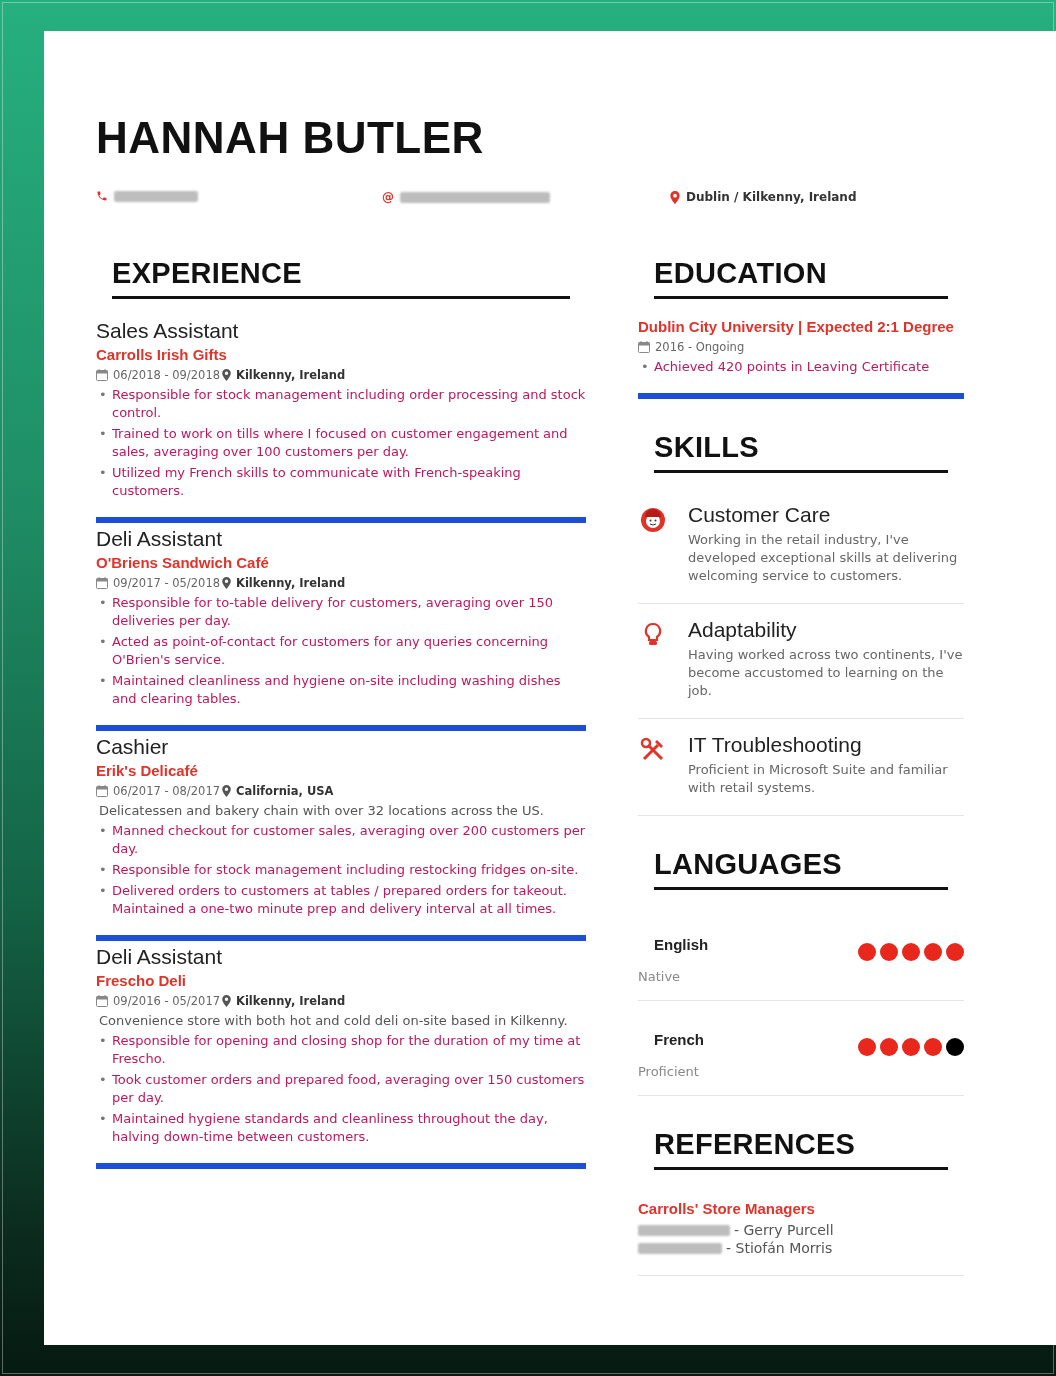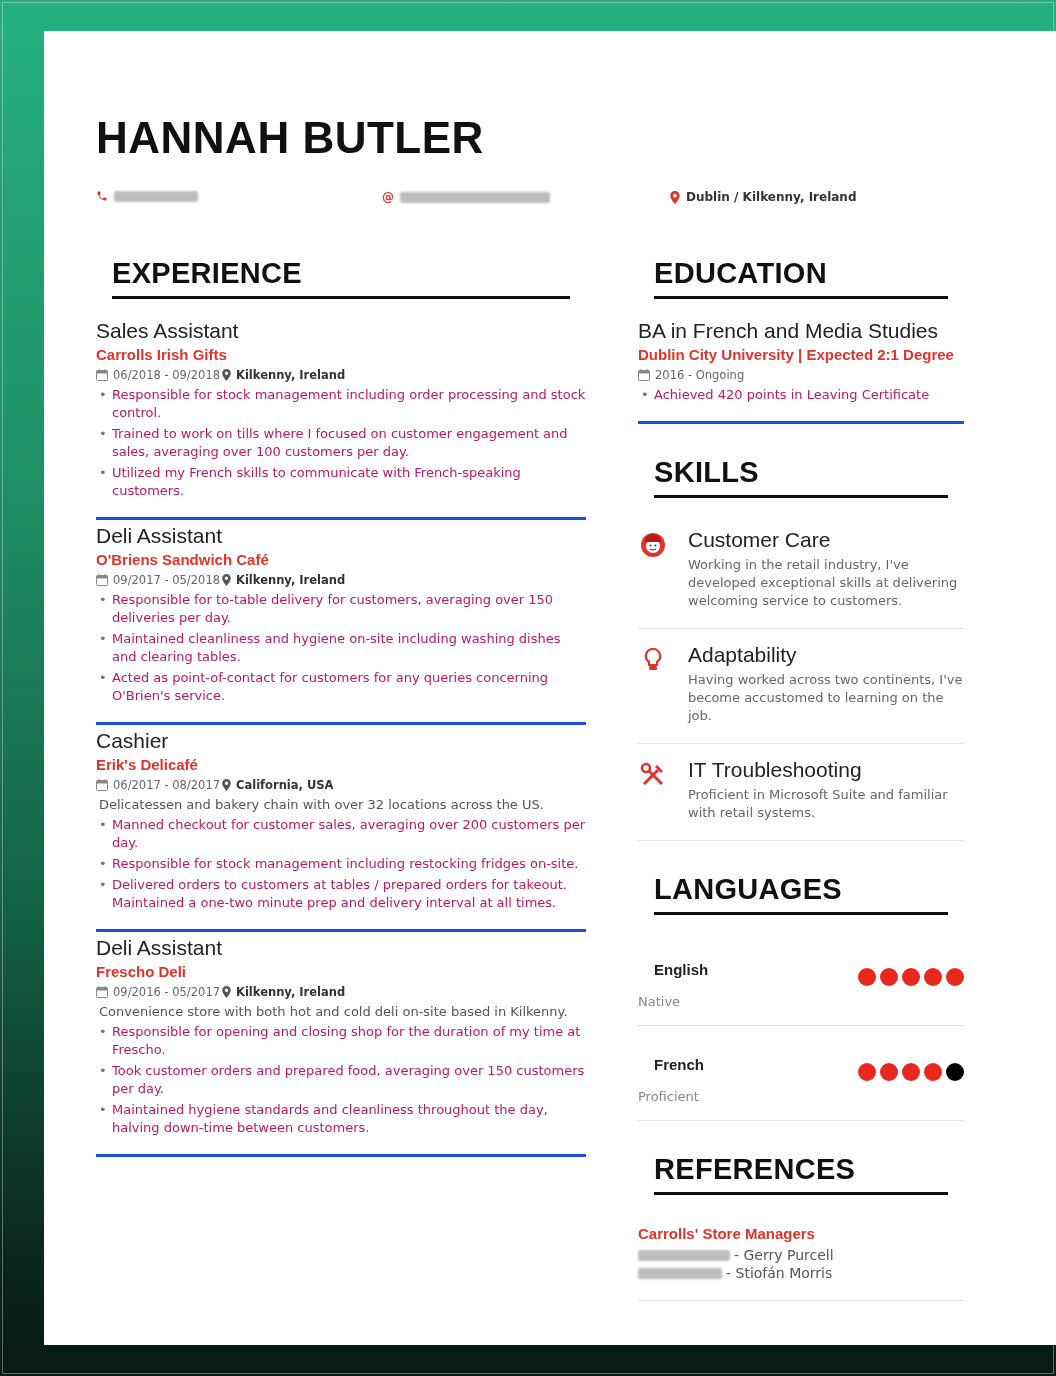--- a/index.html
+++ b/index.html
@@ -20,21 +20,21 @@
   .contact { position:absolute; top:159px; display:flex; align-items:center; gap:6px; font-size:12px; color:#333; font-weight:700; }
   .blur { display:inline-block; height:11px; background:#bdbdbd; filter:blur(1.2px); border-radius:2px; }
   .red { color:#e0342b; }
   .col { position:absolute; top:210px; }
   .col-left { left:52px; width:490px; }
   .col-right { left:594px; width:326px; }
   .sec-title {
     font-family:"Liberation Sans", sans-serif; font-weight:700; font-size:29px; color:#111;
     margin:16px; padding-bottom:6px; border-bottom:3px solid #111; letter-spacing:0.3px;
   }
-  .entry { padding:2px 0 14px; border-bottom:3px solid #1d4ed8; }
+  .entry { padding:2px 0 14px; border-bottom:6px solid #1d4ed8; }
   .entry-title { font-size:21px; color:#222; margin:0; line-height:28px; font-family:"Liberation Sans", sans-serif; }
   .entry-org { font-size:15px; font-weight:700; color:#e0342b; margin:0; line-height:20px; font-family:"Liberation Sans", sans-serif;}
   .meta { display:flex; align-items:center; gap:2px; font-size:11.5px; color:#666; margin:3px 0 4px; }
   .meta span { display:flex; align-items:center; gap:5px; }
   .meta .loc { color:#333; font-weight:700; }
   .desc { font-size:13px; color:#555; margin:2px 0 2px 3px; line-height:18px; }
   ul.bullets { margin:0; padding:0 0 0 16px; list-style:none; }
   ul.bullets li { position:relative; font-size:13px; color:#be185d; line-height:18px; margin-bottom:3px; }
   ul.bullets li::before { content:"•"; position:absolute; left:-13px; color:#777; }
   .skill { display:flex; gap:20px; padding:14px 0 18px; border-bottom:1px solid #e4e4e4; }
@@ -123,22 +123,22 @@
             </span>
             <span class="loc">
               <svg width="9" height="12" viewBox="0 0 10 14">
                 <path fill="#555" d="M5 0C2.2 0 0 2.2 0 5c0 3.5 5 9 5 9s5-5.5 5-9c0-2.8-2.2-5-5-5zm0 7a2 2 0 110-4 2 2 0 010 4z"></path>
               </svg>
               <span>Kilkenny, Ireland</span>
             </span>
           </div>
           <ul class="bullets">
             <li>Responsible for to-table delivery for customers, averaging over 150 deliveries per day.</li>
+            <li>Acted as point-of-contact for customers for any queries concerning O'Brien's service.</li>
             <li>Maintained cleanliness and hygiene on-site including washing dishes and clearing tables.</li>
-            <li>Acted as point-of-contact for customers for any queries concerning O'Brien's service.</li>
           </ul>
         </div>
         <div class="entry">
           <p class="entry-title">Cashier</p>
           <p class="entry-org">Erik's Delicafé</p>
           <div class="meta">
             <span>
               <svg width="12" height="12" viewBox="0 0 12 12">
                 <rect x="0.5" y="1.5" width="11" height="10" rx="1" fill="none" stroke="#888"></rect>
                 <rect x="0.5" y="1.5" width="11" height="3" fill="#888"></rect>
@@ -187,21 +187,20 @@
             <li>Took customer orders and prepared food, averaging over 150 customers per day.</li>
             <li>Maintained hygiene standards and cleanliness throughout the day, halving down-time between customers.</li>
           </ul>
         </div>
       </div>
   </div>
 
   <div class="col col-right">
     <h2 class="sec-title">EDUCATION</h2>
     <div class="entry">
-      <p class="entry-title" style="font-size:21px;">BA in French and Media Studies</p>
       <p class="entry-org">Dublin City University | Expected 2:1 Degree</p>
       <div class="meta">
         <span>
           <svg width="12" height="12" viewBox="0 0 12 12">
               <rect x="0.5" y="1.5" width="11" height="10" rx="1" fill="none" stroke="#888"></rect>
               <rect x="0.5" y="1.5" width="11" height="3" fill="#888"></rect>
               <line x1="3" y1="0" x2="3" y2="2.5" stroke="#888"></line>
               <line x1="9" y1="0" x2="9" y2="2.5" stroke="#888"></line>
             </svg>
           <span>2016 - Ongoing</span>

